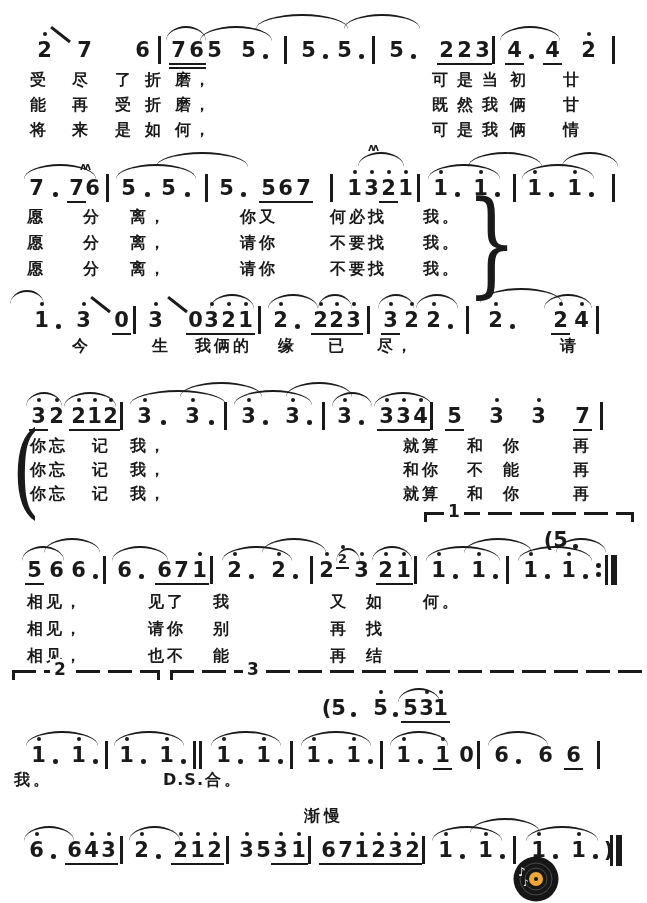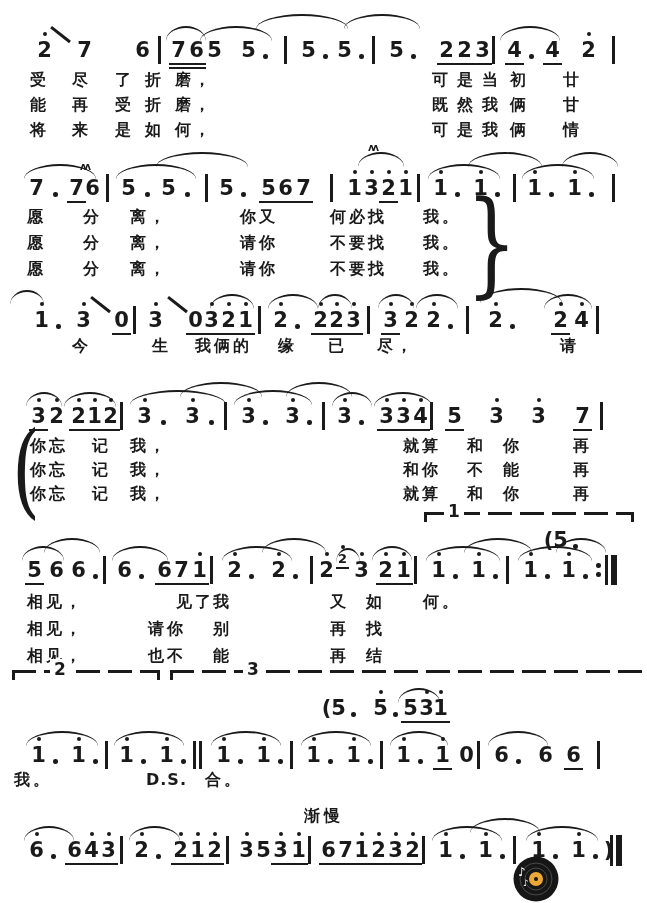--- a/index.html
+++ b/index.html
@@ -331,21 +331,21 @@
       <div class="note" style="left: 540px; top: 528px;">(</div>
       <div class="note" style="left: 552px; top: 528px;">5</div>
       <div class="dotR" style="left: 573px; top: 544px;"></div>
       <div class="vline" style="left: 424px; top: 512px; width: 210px;">
         <div class="dash"></div>
         <div class="vtick" style="left: 0px;"></div>
         <div class="vtick" style="right: 0px;"></div>
       </div>
       <div class="vlabel" style="left: 444px; top: 501px;">1</div>
       <div class="lyr" style="left: 27px; top: 592px;">相见，</div>
-      <div class="lyr" style="left: 148px; top: 592px; margin-left: 28px;">见了</div>
+      <div class="lyr" style="left: 148px; top: 592px;">见了</div>
       <div class="lyr" style="left: 213px; top: 592px;">我</div>
       <div class="lyr" style="left: 330px; top: 592px;">又</div>
       <div class="lyr" style="left: 366px; top: 592px;">如</div>
       <div class="lyr" style="left: 423px; top: 592px;">何。</div>
       <div class="lyr" style="left: 27px; top: 619px;">相见，</div>
       <div class="lyr" style="left: 148px; top: 619px;">请你</div>
       <div class="lyr" style="left: 213px; top: 619px;">别</div>
       <div class="lyr" style="left: 330px; top: 619px;">再</div>
       <div class="lyr" style="left: 366px; top: 619px;">找</div>
       <div class="lyr" style="left: 27px; top: 646px;">相见，</div>
@@ -406,21 +406,21 @@
         <div class="vtick" style="left: 0px;"></div>
         <div class="vtick" style="right: 0px;"></div>
       </div>
       <div class="vlabel" style="left: 50px; top: 659px;">2</div>
       <div class="vline" style="left: 170px; top: 670px; width: 476px;">
         <div class="dash"></div>
         <div class="vtick" style="left: 0px;"></div>
       </div>
       <div class="vlabel" style="left: 243px; top: 659px;">3</div>
       <div class="lyr" style="left: 14px; top: 770px;">我。</div>
-      <div class="lyr lat" style="left: 146px; top: 770px;">D.S.</div>
+      <div class="lyr lat" style="left: 163px; top: 770px;">D.S.</div>
       <div class="lyr" style="left: 205px; top: 770px;">合。</div>
     </div>
     <div class="sys">
       <div class="note" style="left: 28px; top: 838px;">6<div class="dotA"></div></div>
       <div class="dotR" style="left: 51px; top: 854px;"></div>
       <div class="note" style="left: 66px; top: 838px;">6<div class="ul u-1"></div></div>
       <div class="note" style="left: 83px; top: 838px;">4<div class="dotA"></div><div class="ul u-1"></div></div>
       <div class="note" style="left: 100px; top: 838px;">3<div class="dotA"></div><div class="ul u-1"></div></div>
       <div class="note" style="left: 133px; top: 838px;">2<div class="dotA"></div></div>
       <div class="dotR" style="left: 156px; top: 854px;"></div>

